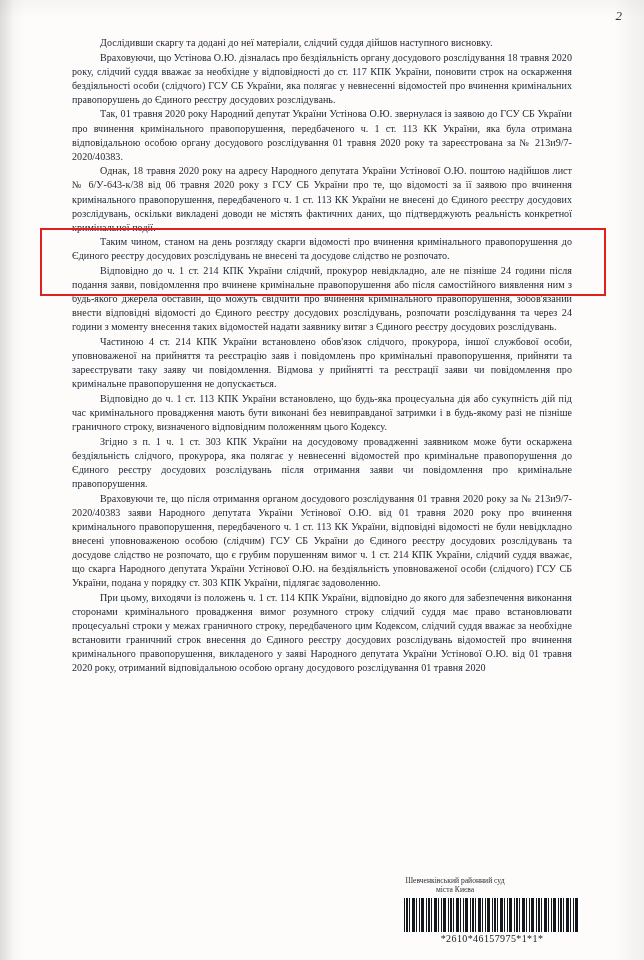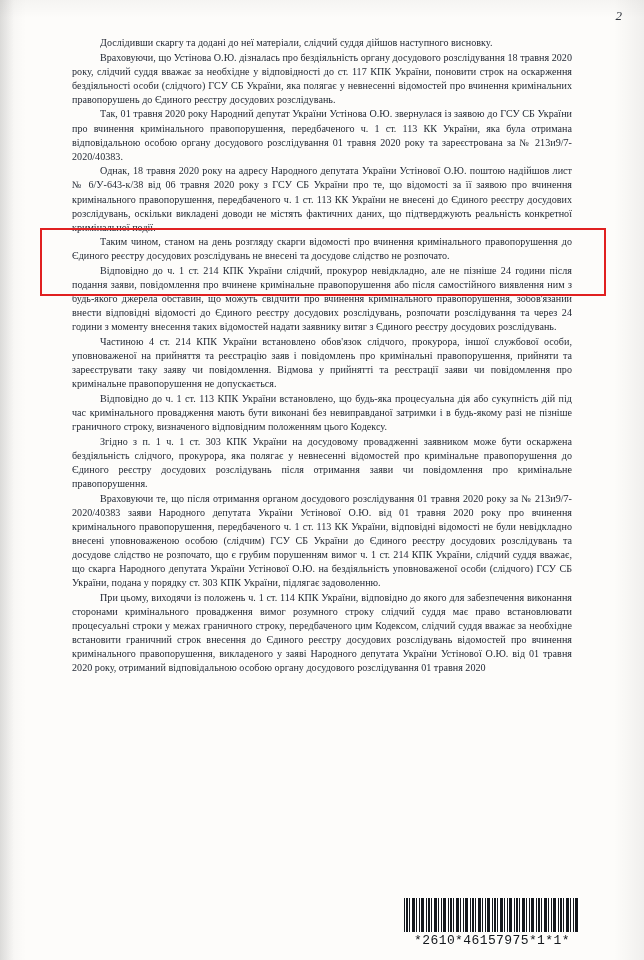--- a/index.html
+++ b/index.html
@@ -113,22 +113,22 @@
       repeating-linear-gradient(90deg,
         #14181d 0px, #14181d 1px, #ffffff 1px, #ffffff 2px,
         #14181d 2px, #14181d 4px, #ffffff 4px, #ffffff 5px,
         #14181d 5px, #14181d 6px, #ffffff 6px, #ffffff 8px,
         #14181d 8px, #14181d 11px, #ffffff 11px, #ffffff 12px,
         #14181d 12px, #14181d 13px, #ffffff 13px, #ffffff 15px,
         #14181d 15px, #14181d 16px, #ffffff 16px, #ffffff 17px,
         #14181d 17px, #14181d 20px, #ffffff 20px, #ffffff 22px);
   }
   #barcode-number {
-    font-family: Liberation Mono, monospace;
-    font-size: 13px;
+    font-family: Liberation Serif, serif;
+    font-size: 10px;
     letter-spacing: 0.4px;
     color: #14181d;
     margin-top: 1px;
   }
   
   #left-edge {
     position: absolute;
     left: 0; top: 0;
     width: 14px; height: 960px;
     background: linear-gradient(90deg, rgba(120,120,120,0.18), rgba(255,255,255,0));
@@ -154,19 +154,23 @@
     <p class="para">Частиною 4 ст. 214 КПК України встановлено обов'язок слідчого, прокурора, іншої службової особи, уповноваженої на прийняття та реєстрацію заяв і повідомлень про кримінальні правопорушення, прийняти та зареєструвати таку заяву чи повідомлення. Відмова у прийнятті та реєстрації заяви чи повідомлення про кримінальне правопорушення не допускається.</p>
     <p class="para">Відповідно до ч. 1 ст. 113 КПК України встановлено, що будь-яка процесуальна дія або сукупність дій під час кримінального провадження мають бути виконані без невиправданої затримки і в будь-якому разі не пізніше граничного строку, визначеного відповідним положенням цього Кодексу.</p>
     <p class="para">Згідно з п. 1 ч. 1 ст. 303 КПК України на досудовому провадженні заявником може бути оскаржена бездіяльність слідчого, прокурора, яка полягає у невнесенні відомостей про кримінальне правопорушення до Єдиного реєстру досудових розслідувань після отримання заяви чи повідомлення про кримінальне правопорушення.</p>
     <p class="para">Враховуючи те, що після отримання органом досудового розслідування 01 травня 2020 року за № 213и9/7-2020/40383 заяви Народного депутата України Устінової О.Ю. від 01 травня 2020 року про вчинення кримінального правопорушення, передбаченого ч. 1 ст. 113 КК України, відповідні відомості не були невідкладно внесені уповноваженою особою (слідчим) ГСУ СБ України до Єдиного реєстру досудових розслідувань та досудове слідство не розпочато, що є грубим порушенням вимог ч. 1 ст. 214 КПК України, слідчий суддя вважає, що скарга Народного депутата України Устінової О.Ю. на бездіяльність уповноваженої особи (слідчого) ГСУ СБ України, подана у порядку ст. 303 КПК України, підлягає задоволенню.</p>
     <p class="para">При цьому, виходячи із положень ч. 1 ст. 114 КПК України, відповідно до якого для забезпечення виконання сторонами кримінального провадження вимог розумного строку слідчий суддя має право встановлювати процесуальні строки у межах граничного строку, передбаченого цим Кодексом, слідчий суддя вважає за необхідне встановити граничний строк внесення до Єдиного реєстру досудових розслідувань відомостей про вчинення кримінального правопорушення, викладеного у заяві Народного депутата України Устінової О.Ю. від 01 травня 2020 року, отриманий відповідальною особою органу досудового розслідування 01 травня 2020</p>
   </div>
 
   <div id="highlight-box" style="border-color: rgb(224, 32, 32);"></div>
 
   <div id="footer">
+    <div id="stamp-lines">
+      <div>Шевченківський районний суд</div>
+      <div>міста Києва</div>
+    </div>
     <div id="barcode-wrap">
       <div id="barcode"></div>
       <div id="barcode-number">*2610*46157975*1*1*</div>
     </div>
   </div>
 
 </div>
 
 </body></html>

